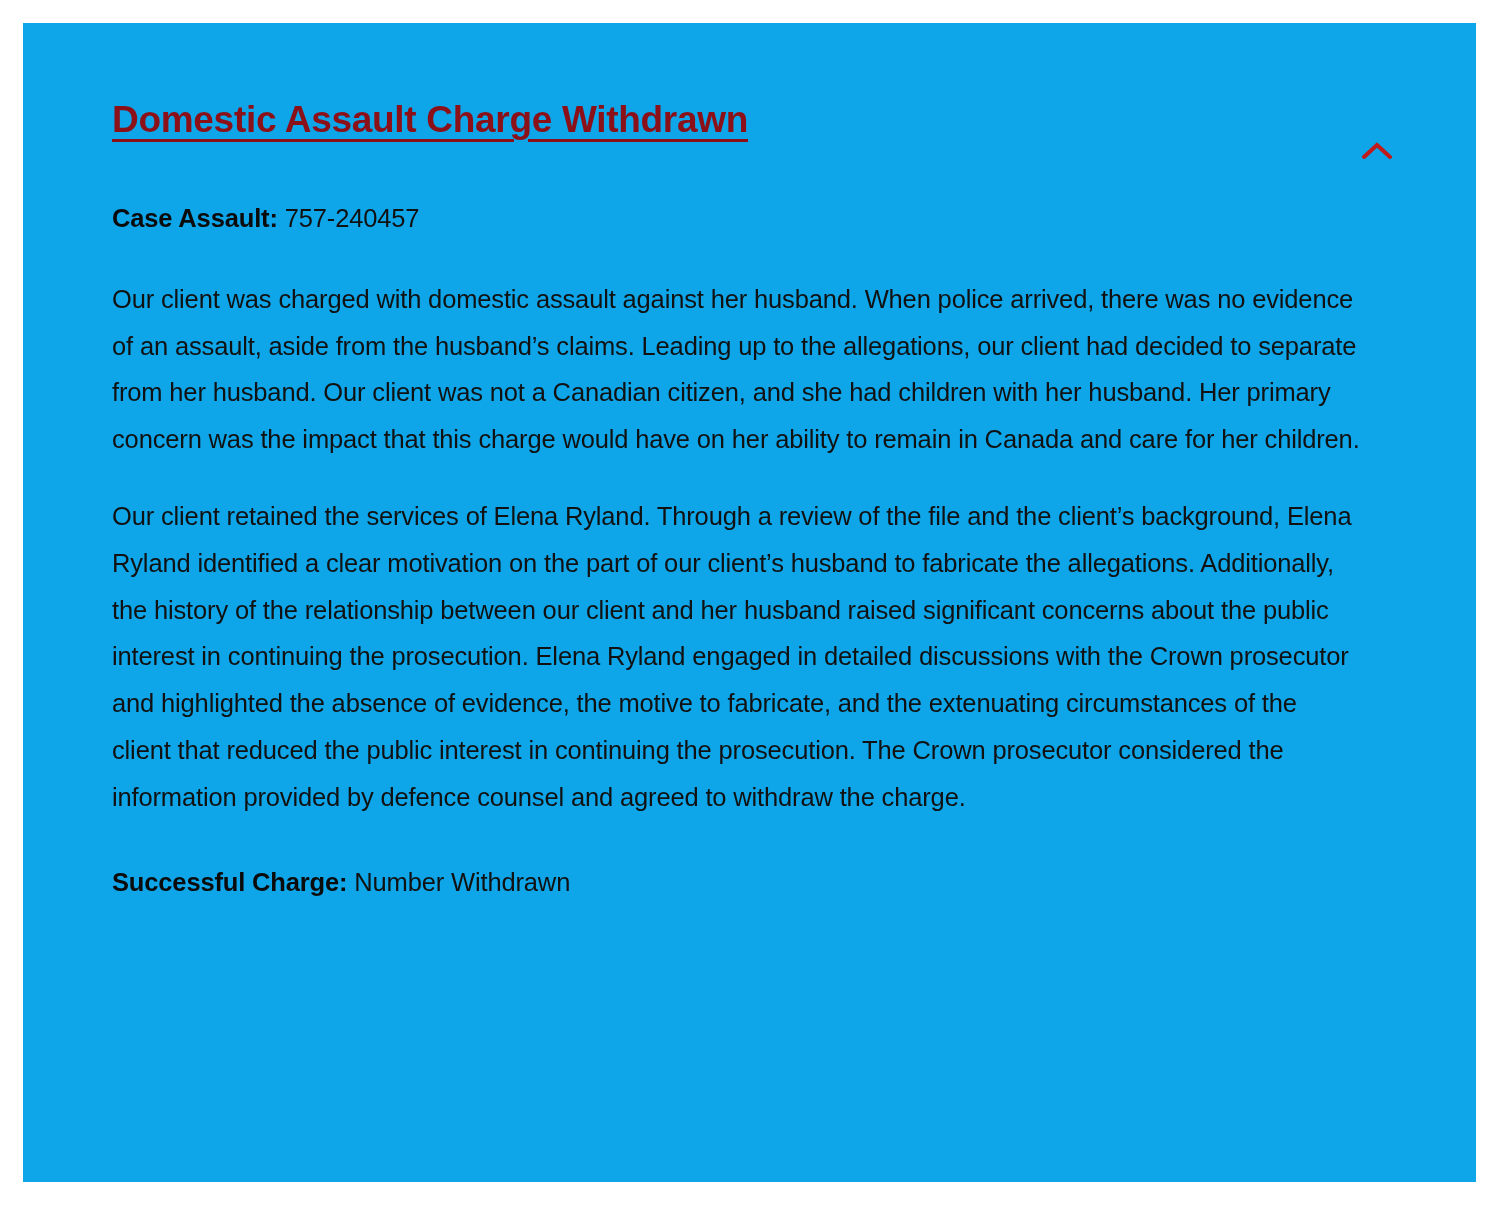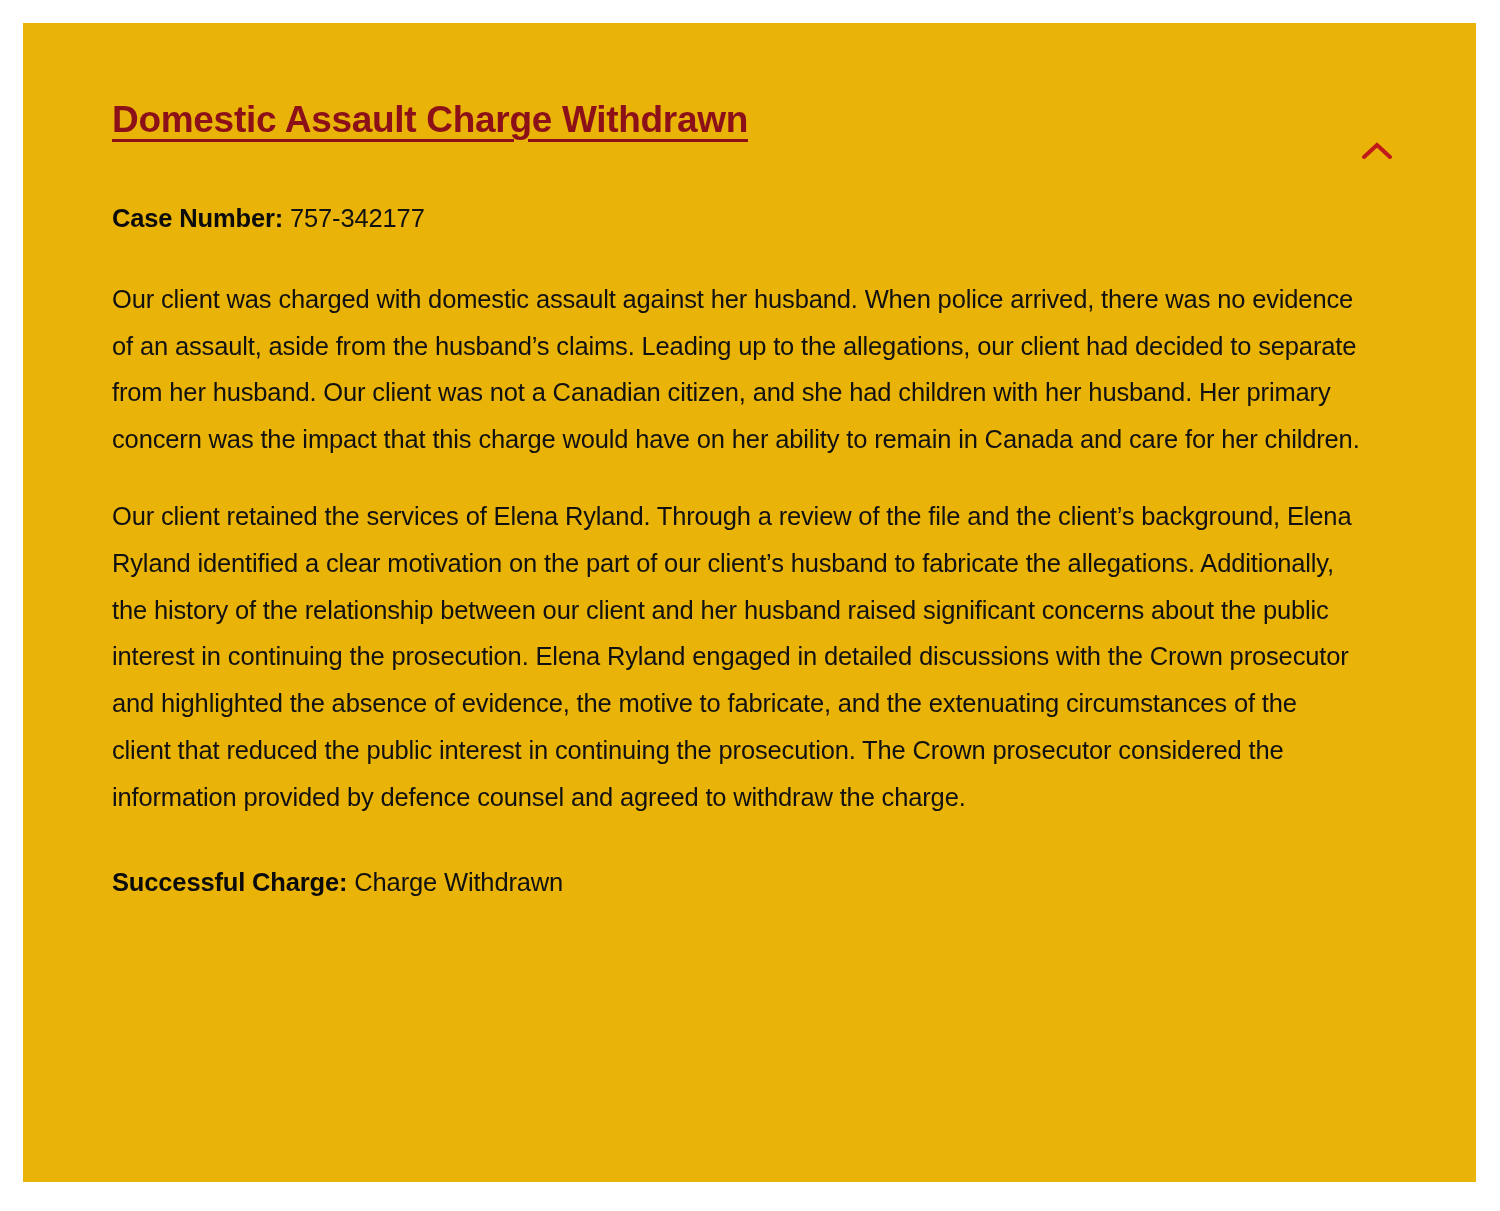--- a/index.html
+++ b/index.html
@@ -13,21 +13,21 @@
     font-family: "Liberation Sans", sans-serif;
     overflow: hidden;
   }
 
   .accordion-panel {
     position: absolute;
     left: 23px;
     top: 23px;
     width: 1453px;
     height: 1159px;
-    background: #eab308;
+    background: #0ea5e9;
     box-sizing: border-box;
   }
 
   .panel-inner {
     position: relative;
     width: 100%;
     height: 100%;
     padding: 0;
   }
 
@@ -119,26 +119,26 @@
       <span class="chevron-toggle">
         <svg width="30" height="18" viewBox="0 0 30 18" aria-hidden="true">
           <path d="M2 15 L15 3 L28 15" fill="none" stroke="#c01a1a" stroke-width="4" stroke-linecap="round" stroke-linejoin="miter"></path>
         </svg>
       </span>
     </div>
 
     <div class="accordion-body">
 
       <p class="body-line meta-line">
-        <span class="label-strong">Case Number:</span><span class="value-plain"> 757-342177</span>
+        <span class="label-strong">Case Assault:</span><span class="value-plain"> 757-240457</span>
       </p>
 
       <p class="body-line">Our client was charged with domestic assault against her husband. When police arrived, there was no evidence of an assault, aside from the husband’s claims. Leading up to the allegations, our client had decided to separate from her husband. Our client was not a Canadian citizen, and she had children with her husband. Her primary concern was the impact that this charge would have on her ability to remain in Canada and care for her children.</p>
 
       <p class="body-line">Our client retained the services of Elena Ryland. Through a review of the file and the client’s background, Elena Ryland identified a clear motivation on the part of our client’s husband to fabricate the allegations. Additionally, the history of the relationship between our client and her husband raised significant concerns about the public interest in continuing the prosecution. Elena Ryland engaged in detailed discussions with the Crown prosecutor and highlighted the absence of evidence, the motive to fabricate, and the extenuating circumstances of the client that reduced the public interest in continuing the prosecution. The Crown prosecutor considered the information provided by defence counsel and agreed to withdraw the charge.</p>
 
       <p class="body-line result-line">
-        <span class="label-strong">Successful Charge:</span><span class="value-plain"> Charge Withdrawn</span>
+        <span class="label-strong">Successful Charge:</span><span class="value-plain"> Number Withdrawn</span>
       </p>
 
     </div>
   </div>
 </div>
 
 </body></html>

